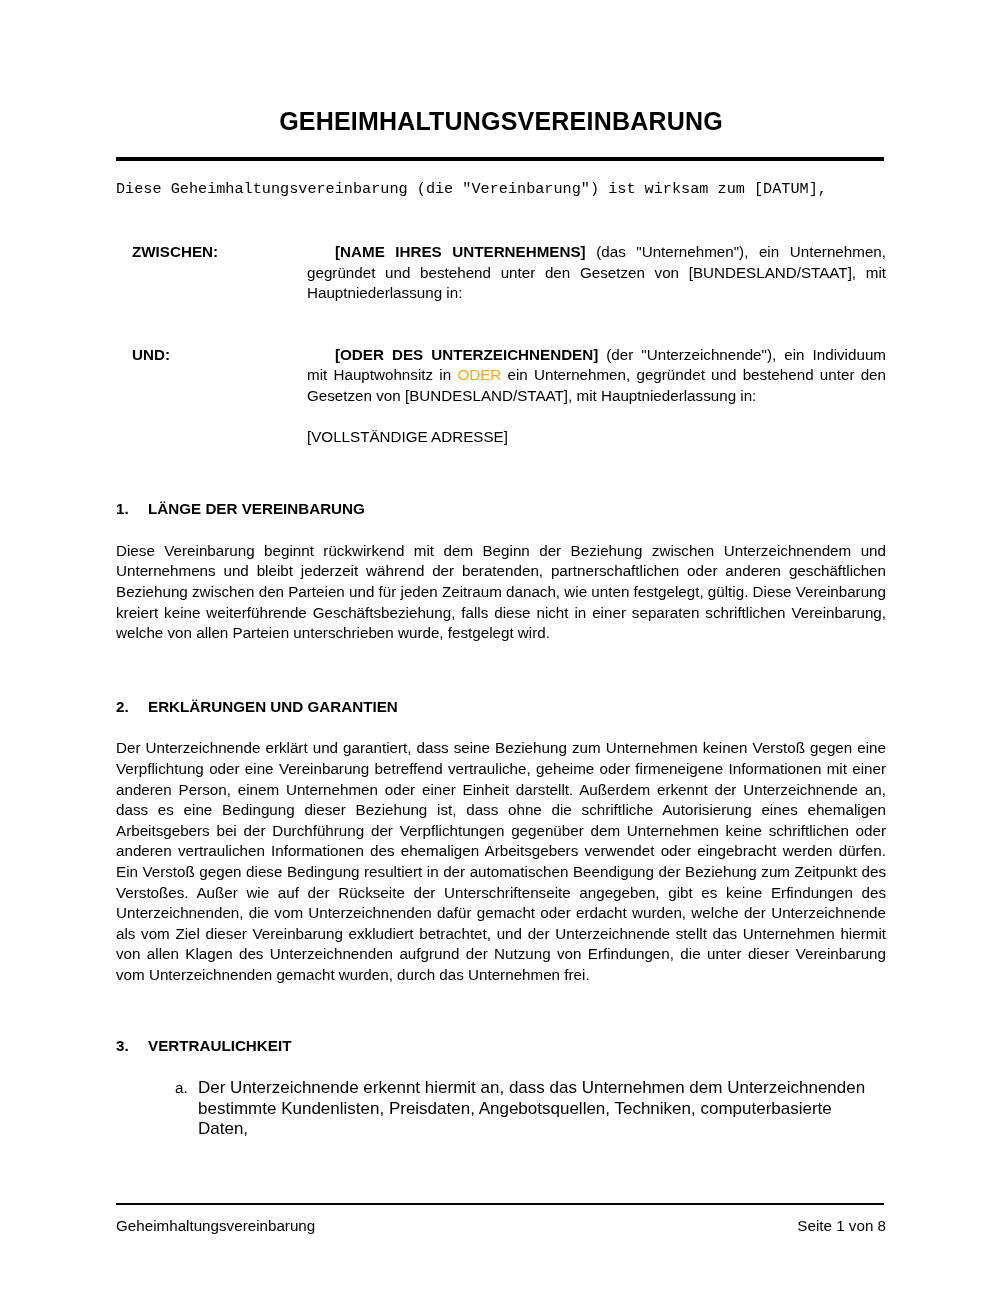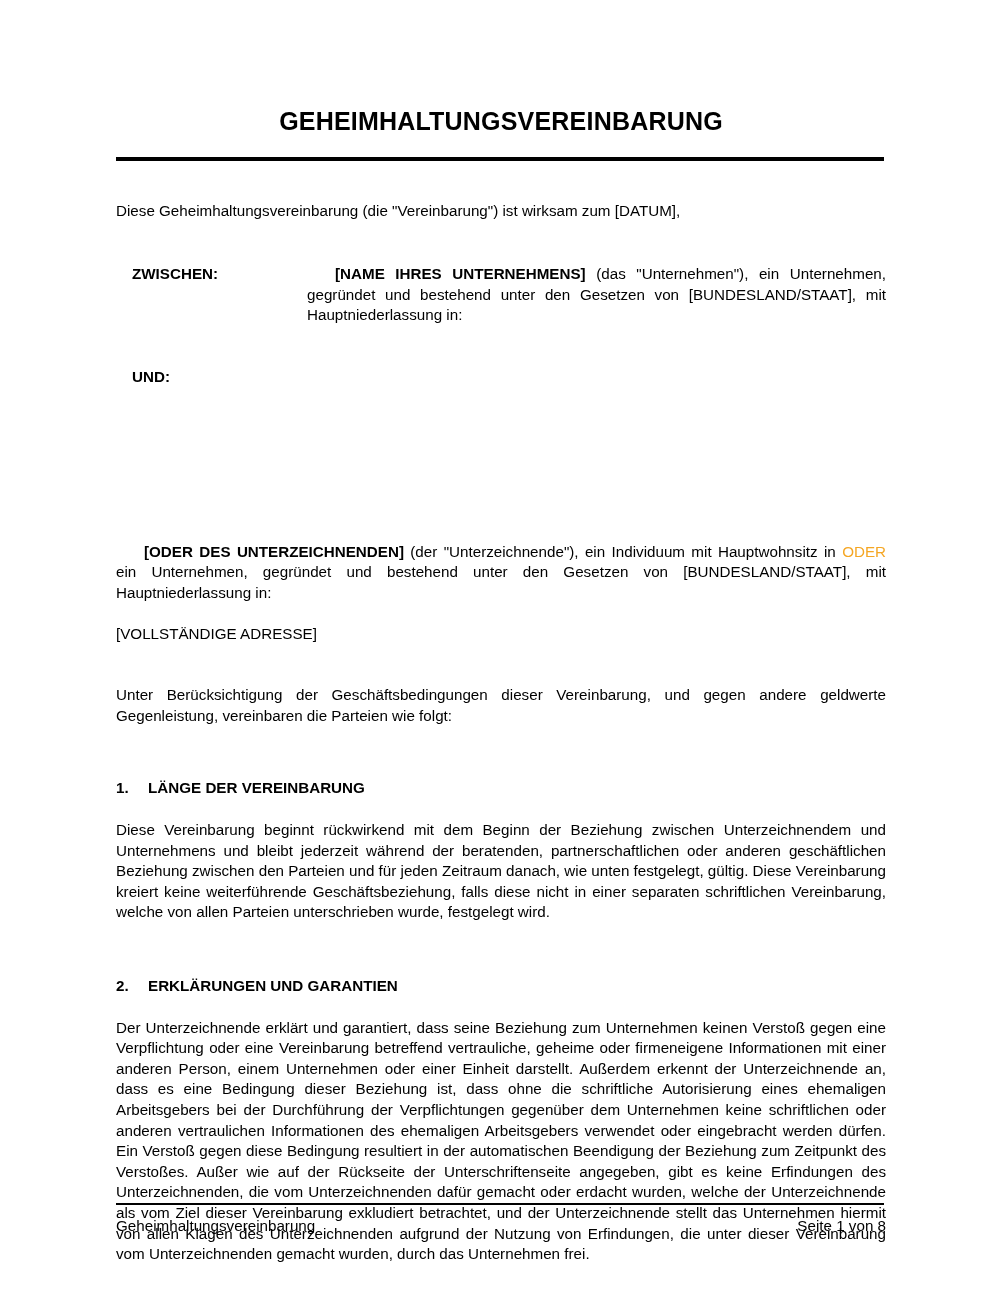--- a/index.html
+++ b/index.html
@@ -50,29 +50,29 @@
   
   .para {
     font-size: 15.2px;
     line-height: 20.6px;
     text-align: justify;
     margin: 0;
     color: #000;
   }
   .para.left { text-align: left; }
 
-  .intro { margin-top: 40px; }
+  .intro { margin-top: 18px; font-family: Liberation Mono, monospace; }
 
   
   .party-block {
     display: flex;
     align-items: flex-start;
   }
   .party-block.first { margin-top: 43px; }
-  .party-block.second { margin-top: 41px; flex-direction: column; }
+  .party-block.second { margin-top: 41px; }
   .party-label {
     width: 175px;
     flex: 0 0 175px;
     font-size: 15.2px;
     line-height: 20.6px;
     font-weight: bold;
     color: #000;
     margin-left: 16px;
   }
   .party-body {
@@ -180,21 +180,20 @@
     </div>
 
     <div class="party-block second">
       <div class="party-label">UND:</div>
       <div class="party-body">
         <span class="strong">[ODER DES UNTERZEICHNENDEN]</span><span> (der "Unterzeichnende"), ein Individuum mit Hauptwohnsitz in </span><span class="oder">ODER</span><span> ein Unternehmen, gegründet und bestehend unter den Gesetzen von [BUNDESLAND/STAAT], mit Hauptniederlassung in:</span>
         <div class="party-address">[VOLLSTÄNDIGE ADRESSE]</div>
       </div>
     </div>
 
-    <p class="para consideration">Unter Berücksichtigung der Geschäftsbedingungen dieser Vereinbarung, und gegen andere geldwerte Gegenleistung, vereinbaren die Parteien wie folgt:</p>
 
     <div class="section-heading sec-1">
       <span class="num">1.</span>
       <span>LÄNGE DER VEREINBARUNG</span>
     </div>
     <p class="para section-body">Diese Vereinbarung beginnt rückwirkend mit dem Beginn der Beziehung zwischen Unterzeichnendem und Unternehmens und bleibt jederzeit während der beratenden, partnerschaftlichen oder anderen geschäftlichen Beziehung zwischen den Parteien und für jeden Zeitraum danach, wie unten festgelegt, gültig. Diese Vereinbarung kreiert keine weiterführende Geschäftsbeziehung, falls diese nicht in einer separaten schriftlichen Vereinbarung, welche von allen Parteien unterschrieben wurde, festgelegt wird.</p>
 
     <div class="section-heading sec-2">
       <span class="num">2.</span>
       <span>ERKLÄRUNGEN UND GARANTIEN</span>

